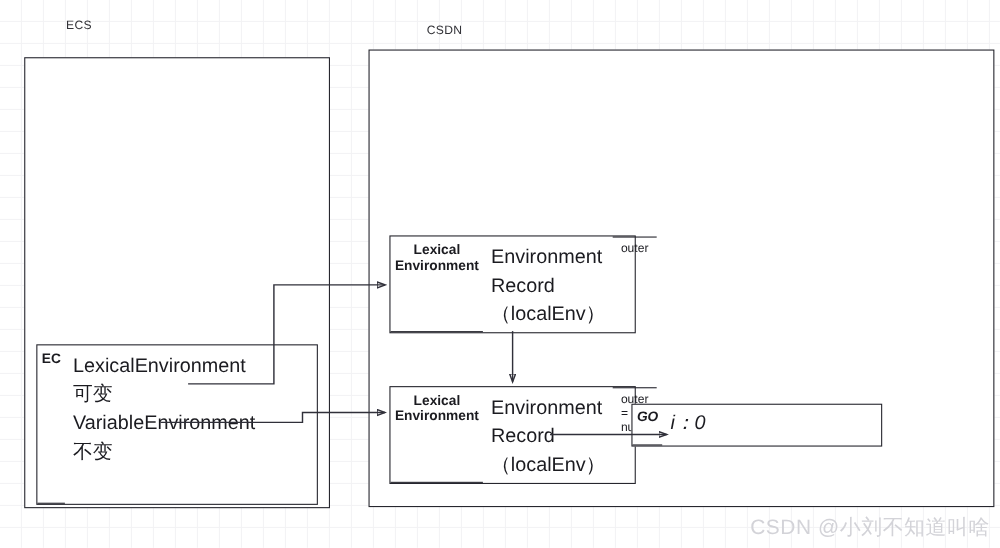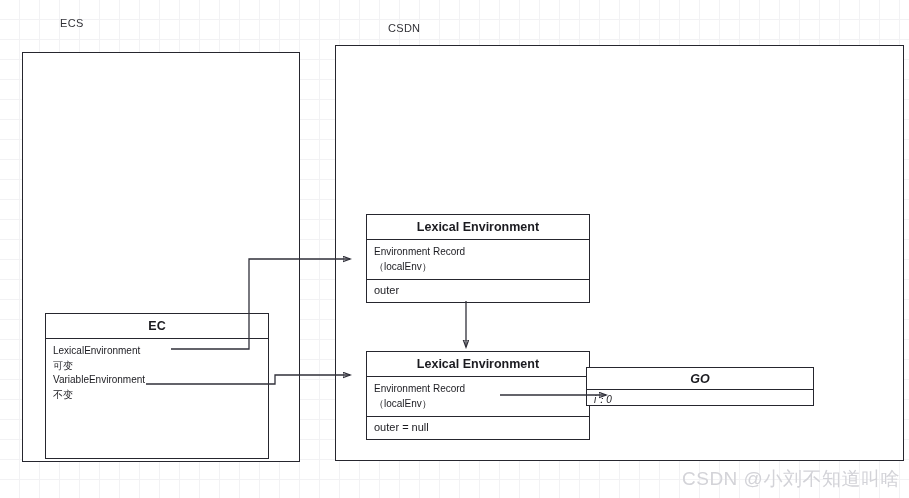--- a/index.html
+++ b/index.html
@@ -41,37 +41,36 @@
     padding-left: 36px;
   }
 
   
   .node {
     position: absolute;
     border: 1.3px solid #26262e;
     background: #ffffff;
     box-sizing: border-box;
     display: flex;
-    flex-direction: column;
+    flex-direction: row;
     z-index: 4;
-    margin-left: 12px;
   }
   .node-title {
     font-size: 12.5px;
     font-weight: bold;
     color: #1b1b20;
     text-align: center;
     padding: 5px 4px 5px;
     border-bottom: 1.3px solid #26262e;
     box-sizing: border-box;
     line-height: 1.15;
   }
   .node-body {
     flex: 1;
-    font-size: 10px;
+    font-size: 18px;
     color: #1b1b20;
     padding: 5px 7px 4px;
     box-sizing: border-box;
     line-height: 1.45;
     white-space: pre-line;
   }
   .node-foot {
     font-size: 11px;
     color: #1b1b20;
     padding: 4px 7px 5px;
@@ -79,21 +78,21 @@
     box-sizing: border-box;
     line-height: 1.2;
   }
 
   
   #ecs-region   { left: 22px;  top: 52px;  width: 278px; height: 410px; }
   #ecs-label    { left: 24px;  top: 17px; }
   #heap-region  { left: 335px; top: 45px;  width: 569px; height: 416px; }
   #heap-label   { left: 352px; top: 22px; }
 
-  #ec-node      { left: 33px;  top: 313px; width: 224px; height: 146px; }
+  #ec-node      { left: 33px;  top: 313px; width: 256px; height: 146px; }
   #le1-node     { left: 354px; top: 214px; width: 224px; height: 89px; }
   #le2-node     { left: 354px; top: 351px; width: 224px; height: 89px; }
   #go-node      { left: 574px; top: 367px; width: 228px; height: 39px; font-style: italic; }
 
   #go-node .node-title { padding: 4px 4px 3px; }
   #go-node .node-body  { padding: 3px 7px 3px; }
 
   
   #wires {
     position: absolute;

